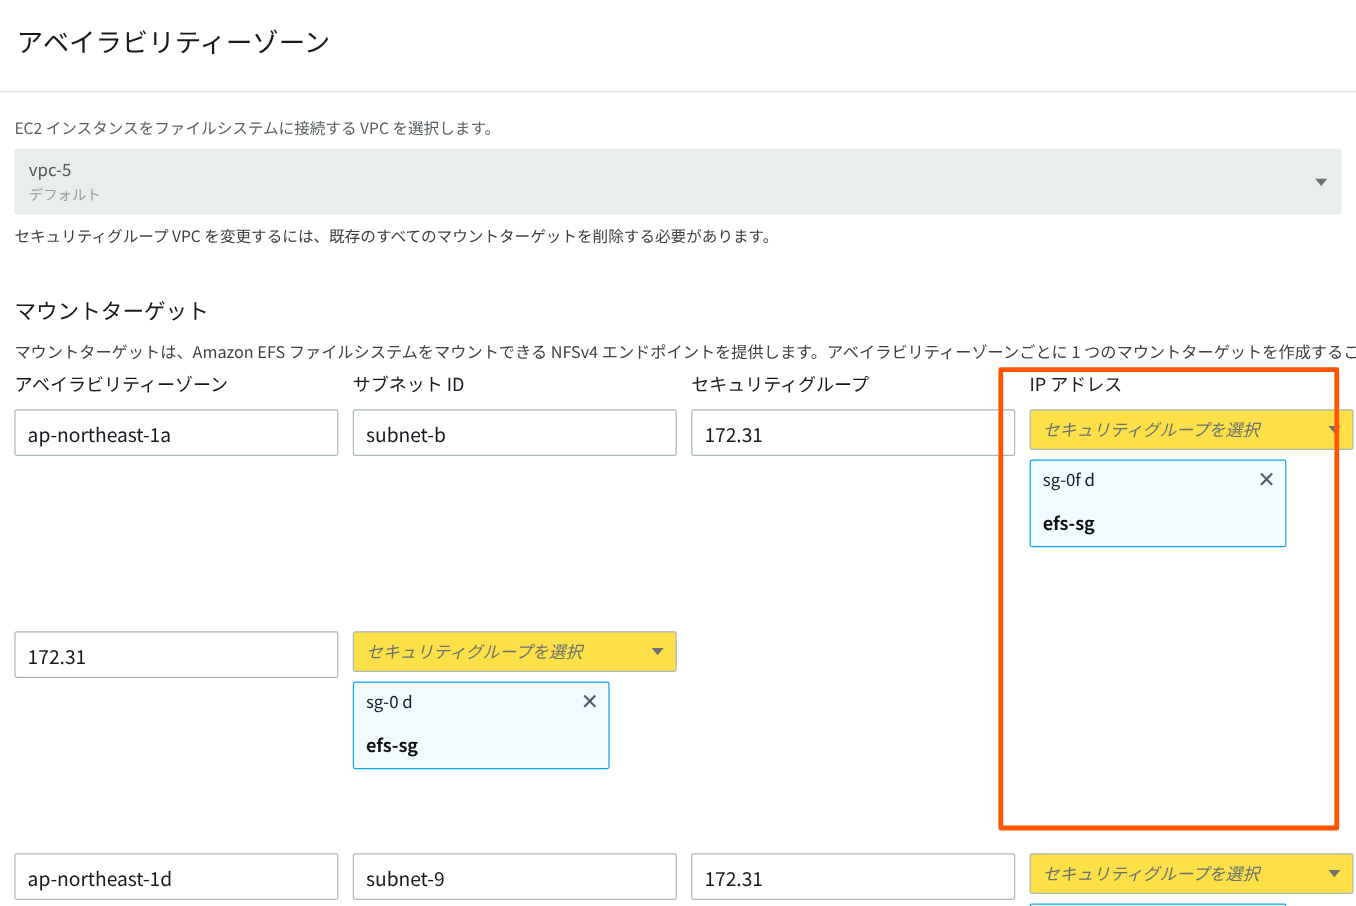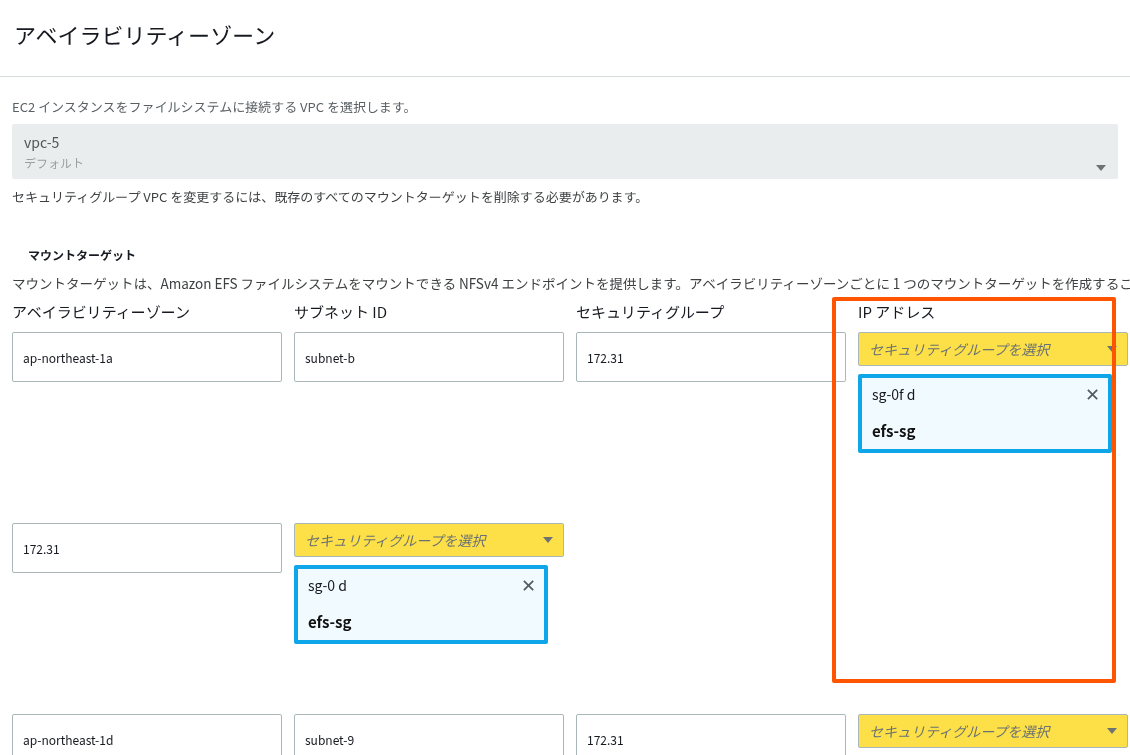--- a/index.html
+++ b/index.html
@@ -33,21 +33,21 @@
   .field-desc {
     font-size: 13px;
     color: #5a6165;
     margin-bottom: 8px;
   }
   .vpc-select {
     background: #eaeded;
     border-radius: 2px;
     padding: 8px 12px;
     display: flex;
-    align-items: flex-end;
+    align-items: center;
     justify-content: space-between;
     color: #6e7273;
     position: relative;
   }
   .vpc-select .vpc-text {
     display: flex;
     flex-direction: column;
     gap: 2px;
   }
   .vpc-select .vpc-id {
@@ -63,24 +63,24 @@
     border-left: 5px solid transparent;
     border-right: 5px solid transparent;
     border-top: 6px solid #6e7273;
   }
   .vpc-note {
     font-size: 13px;
     color: #3d3f40;
     margin-top: 8px;
   }
   .mount-h2 {
-    font-size: 12px;
-    font-weight: 700;
+    font-size: 18px;
+    font-weight: 400;
     margin: 30px 0 10px 0;
-    padding: 0 28px;
+    padding: 0 12px;
   }
   .mount-desc {
     font-size: 13.5px;
     color: #3d3f40;
     padding: 0 12px;
     margin-bottom: 8px;
     white-space: nowrap;
     overflow: hidden;
   }
   .grid {
@@ -100,23 +100,23 @@
   .grid-row {
     display: grid;
     grid-template-columns: 270px 270px 270px 270px;
     gap: 12px;
     margin-bottom: 16px;
     align-items: start;
   }
   .cell-input {
     border: 1px solid #aab7b8;
     border-radius: 2px;
-    height: 50px;
+    height: 39px;
     padding: 0 10px;
-    font-size: 12px;
+    font-size: 16px;
     display: flex;
     align-items: center;
     background: #fff;
     color: #16191f;
   }
   .sg-cell {
     display: flex;
     flex-direction: column;
     gap: 8px;
   }
@@ -127,28 +127,28 @@
     padding: 0 10px;
     display: flex;
     align-items: center;
     justify-content: space-between;
     font-size: 14px;
     font-style: italic;
     color: #6a7173;
     background: #fde047;
   }
   .sg-token {
-    border: 4px solid #0ea5e9;
+    border: 1px solid #0ea5e9;
     background: #f1faff;
     border-radius: 2px;
     padding: 6px 10px 8px 10px;
     display: flex;
     flex-direction: column;
     position: relative;
-    width: 254px;
+    width: 214px;
   }
   .sg-token .sg-id {
     font-size: 14px;
     color: #16191f;
   }
   .sg-token .sg-name {
     font-size: 15px;
     font-weight: 700;
     color: #111;
     margin-top: 16px;

